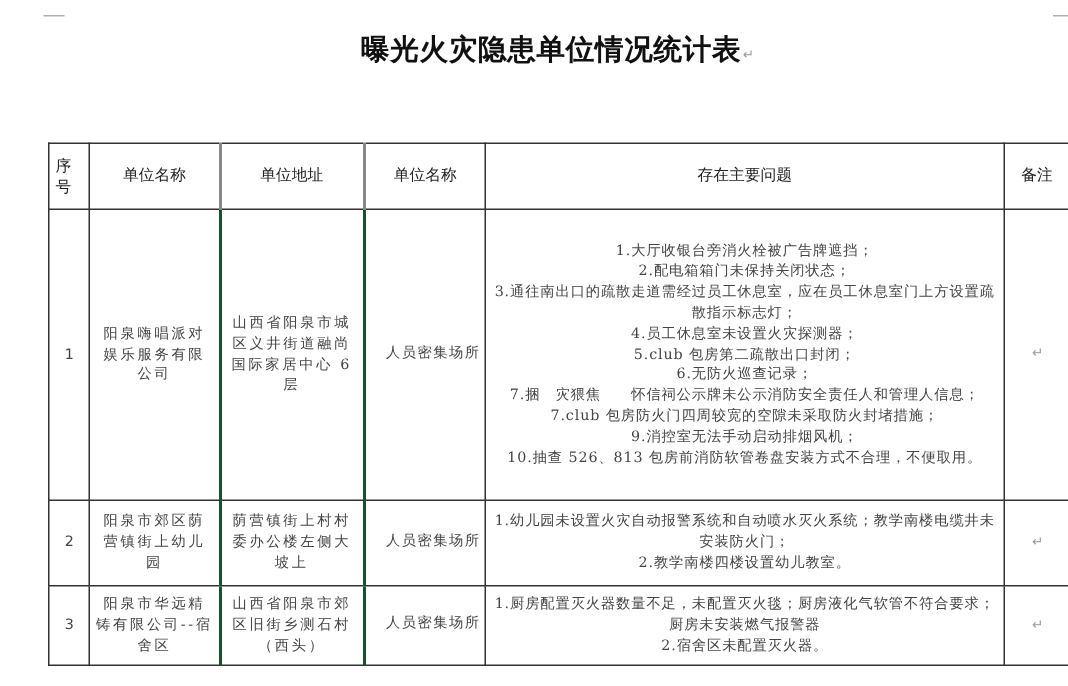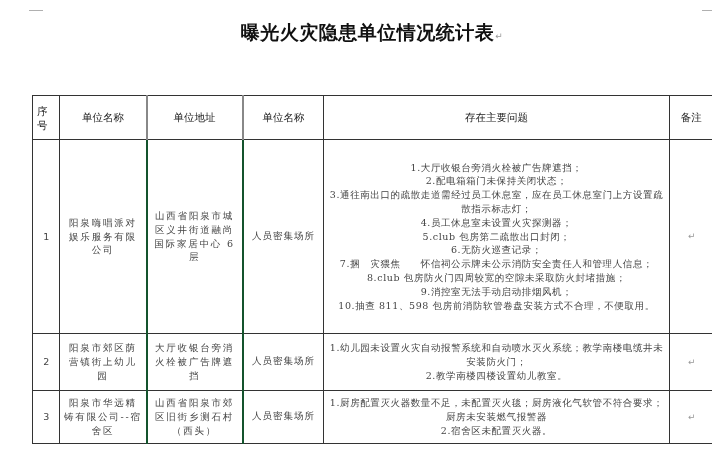--- a/index.html
+++ b/index.html
@@ -84,21 +84,21 @@
       font-size: 9.3px;
       line-height: 13.6px;
       letter-spacing: 0.6px;
     }
     td.cell-name, td.cell-addr {
       text-align: center;
       letter-spacing: 1.8px;
       font-family: "DejaVu Serif", serif;
     }
     td.cell-type {
-      text-align: center;
+      text-align: right;
       letter-spacing: 1px;
       font-family: Liberation Serif, serif;
       white-space: nowrap;
     }
     .issue-line { display: block; }
     tr.row-1 td { height: 193px; }
     tr.row-2 td { height: 56px; }
     tr.row-3 td { height: 52px; }
     .right-edge {
       position: absolute;
@@ -144,30 +144,30 @@
         <td class="cell-addr gray-left">山西省阳泉市城区义井街道融尚国际家居中心 6 层</td>
         <td class="cell-type gray-left">人员密集场所</td>
         <td class="issues">
           <span class="issue-line">1.大厅收银台旁消火栓被广告牌遮挡；</span>
           <span class="issue-line">2.配电箱箱门未保持关闭状态；</span>
           <span class="issue-line">3.通往南出口的疏散走道需经过员工休息室，应在员工休息室门上方设置疏散指示标志灯；</span>
           <span class="issue-line">4.员工休息室未设置火灾探测器；</span>
           <span class="issue-line">5.club 包房第二疏散出口封闭；</span>
           <span class="issue-line">6.无防火巡查记录；</span>
           <span class="issue-line">7.捆　灾猥焦　　怀信祠公示牌未公示消防安全责任人和管理人信息；</span>
-          <span class="issue-line">8.club 包房防火门四周较宽的空隙未采取防火封堵措施；</span>
+          <span class="issue-line">7.club 包房防火门四周较宽的空隙未采取防火封堵措施；</span>
           <span class="issue-line">9.消控室无法手动启动排烟风机；</span>
-          <span class="issue-line">10.抽查 811、598 包房前消防软管卷盘安装方式不合理，不便取用。</span>
+          <span class="issue-line">10.抽查 526、813 包房前消防软管卷盘安装方式不合理，不便取用。</span>
         </td>
         <td class="center"><span class="mark">↵</span></td>
       </tr>
       <tr class="row-2">
         <td class="center">2</td>
         <td class="cell-name">阳泉市郊区荫营镇街上幼儿园</td>
-        <td class="cell-addr gray-left">大厅收银台旁消火栓被广告牌遮挡</td>
+        <td class="cell-addr gray-left">荫营镇街上村村委办公楼左侧大坡上</td>
         <td class="cell-type gray-left">人员密集场所</td>
         <td class="issues">
           <span class="issue-line">1.幼儿园未设置火灾自动报警系统和自动喷水灭火系统；教学南楼电缆井未安装防火门；</span>
           <span class="issue-line">2.教学南楼四楼设置幼儿教室。</span>
         </td>
         <td class="center"><span class="mark">↵</span></td>
       </tr>
       <tr class="row-3">
         <td class="center">3</td>
         <td class="cell-name">阳泉市华远精铸有限公司--宿舍区</td>

